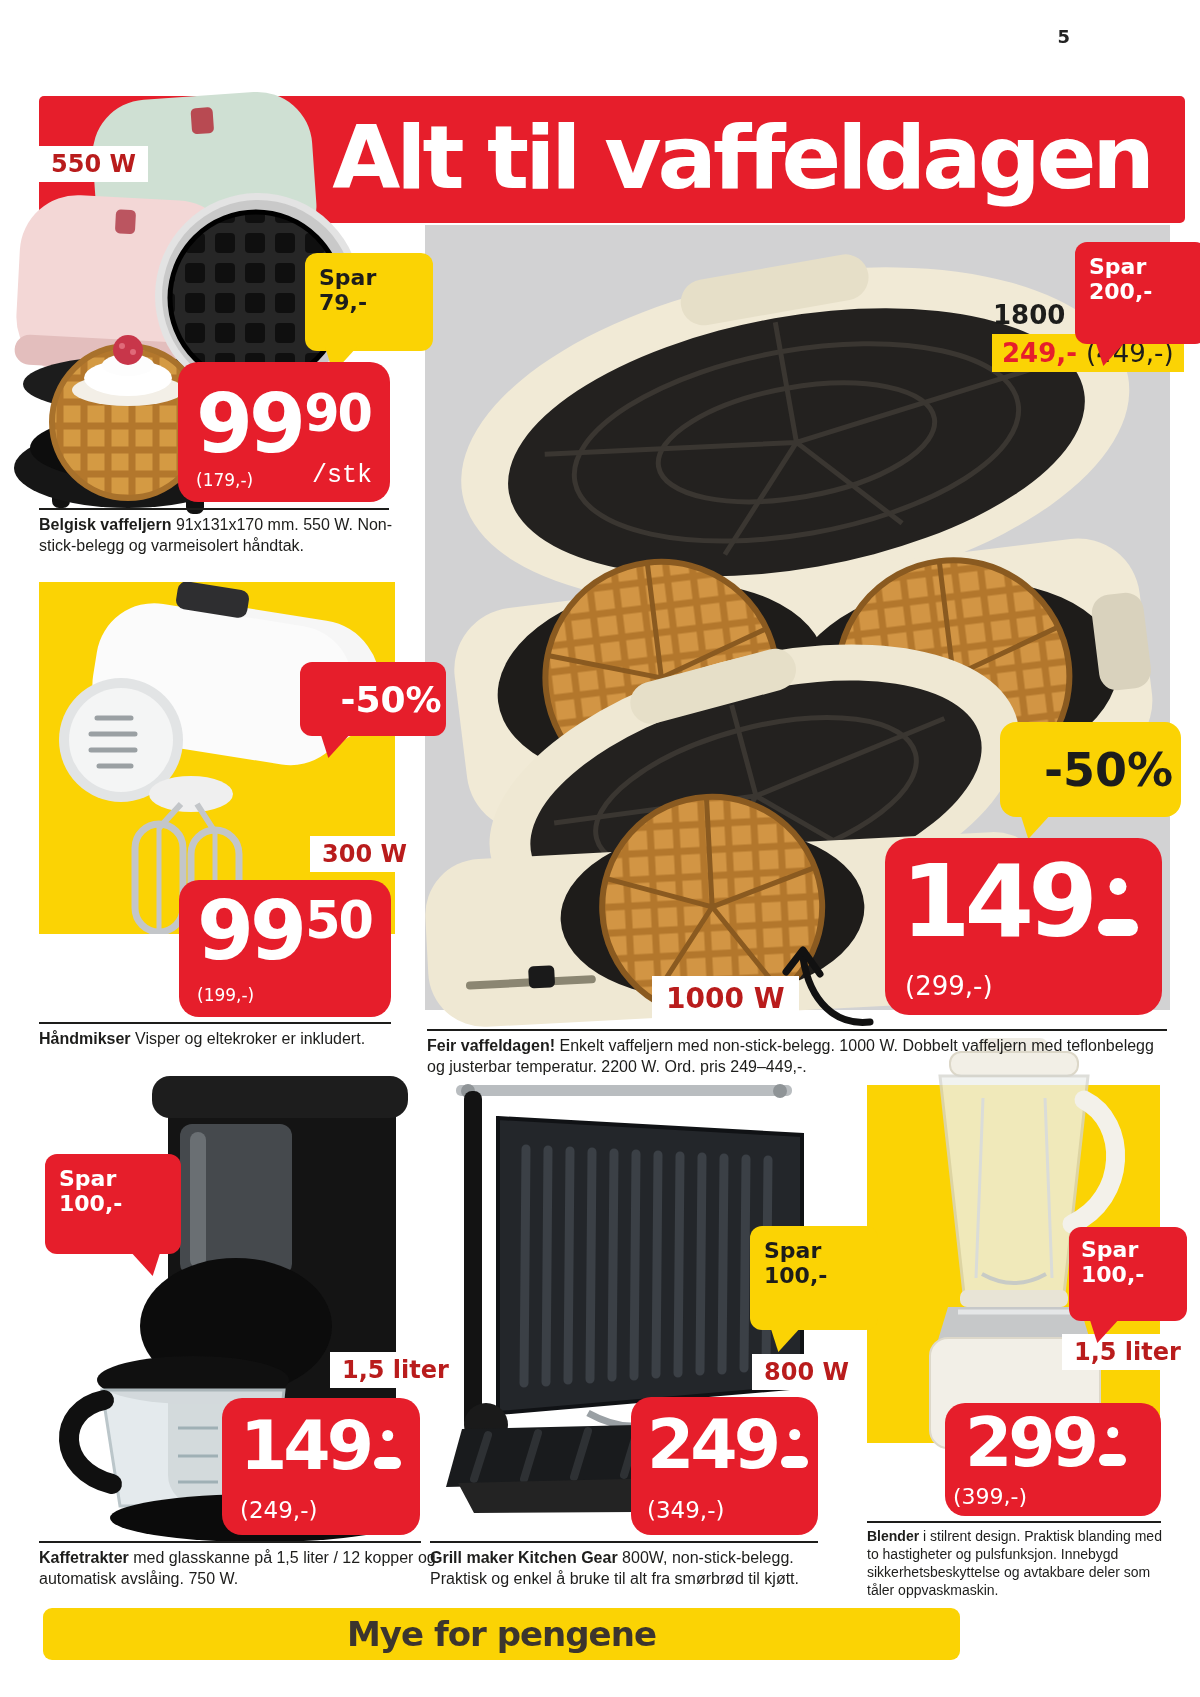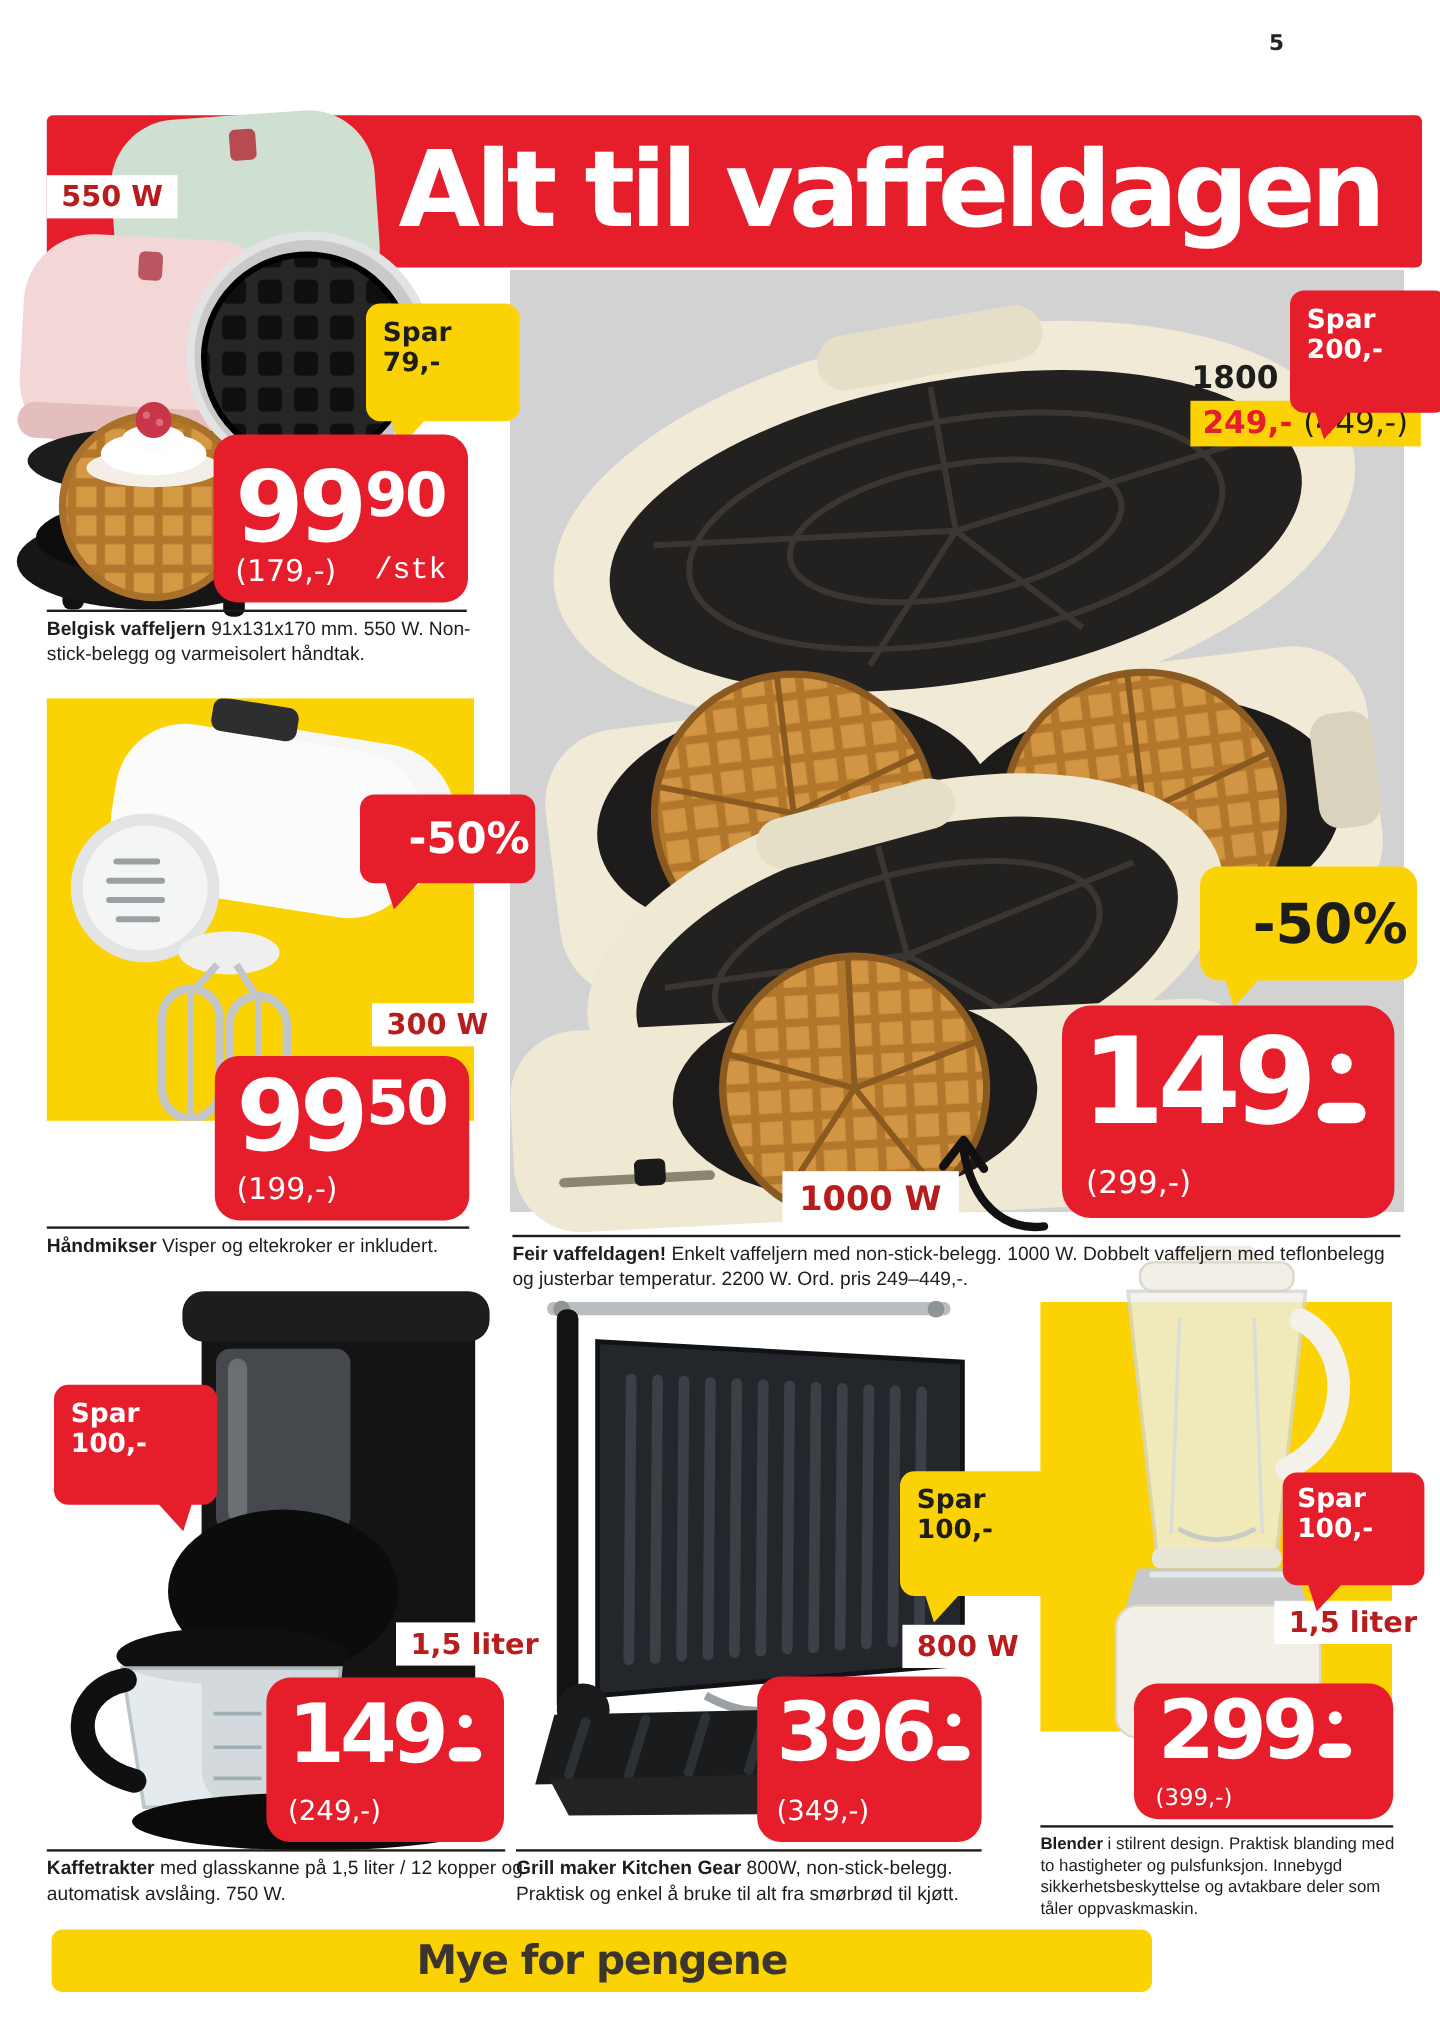--- a/index.html
+++ b/index.html
@@ -28,21 +28,21 @@
   .bubble.red{background:#e61e2b;color:#fff;}
   .bubble.yellow{background:#fbd304;color:#1d1d1b;}
   .bubble .bl{display:block;font-weight:bold;font-size:22px;line-height:25px;}
   .bubble.twoline{padding:12px 14px;}
   .bubble.center{display:flex;align-items:center;justify-content:center;font-weight:bold;padding-left:36px;}
 
   
   .pcard{position:absolute;background:#e61e2b;border-radius:20px;color:#fff;z-index:7;}
   .pnum{font-weight:bold;line-height:1;letter-spacing:-4px;white-space:nowrap;}
   .sup{font-size:0.62em;vertical-align:0.42em;letter-spacing:-2px;margin-left:2px;}
-  .pold{position:absolute;left:18px;bottom:12px;font-size:25px;font-weight:normal;letter-spacing:0;}
+  .pold{position:absolute;left:18px;bottom:12px;font-size:17px;font-weight:normal;letter-spacing:0;}
   .punit{position:absolute;right:18px;bottom:12px;font-size:25px;font-family:Liberation Mono, monospace;}
   .pmark{display:inline-block;position:relative;width:0.40em;height:0.58em;margin-left:0.06em;}
   .pmark::before{content:"";position:absolute;top:0;left:50%;transform:translateX(-50%);
                  width:0.17em;height:0.17em;border-radius:50%;background:#fff;}
   .pmark::after{content:"";position:absolute;bottom:0;left:0;width:100%;height:0.17em;
                 border-radius:0.09em;background:#fff;}
 
   
   #promo-box{position:absolute;left:992px;top:334px;background:#fbd304;padding:4px 10px;
              font-size:26px;font-weight:bold;white-space:nowrap;z-index:6;}
@@ -350,21 +350,21 @@
 
   <div class="bubble yellow twoline tail-l" style="left:750px;top:1226px;width:100px;height:80px;">
     <span class="bl">Spar</span>
     <span class="bl">100,-</span>
   </div>
 
   <div class="wlabel" style="left:752px;top:1354px;">800 W</div>
 
   <div class="pcard" style="left:631px;top:1397px;width:187px;height:138px;">
     <div class="pnum" style="padding:14px 0 0 16px;font-size:68px;">
-      <span>396</span><span class="pmark"></span>
+      <span>249</span><span class="pmark"></span>
     </div>
     <div class="pold" style="font-size:23px;left:16px;">(349,-)</div>
   </div>
 
   <div class="divider" style="left:430px;top:1541px;width:388px;"></div>
   <p class="desc" style="left:430px;top:1547px;width:392px;margin:0;">
     <b>Grill maker Kitchen Gear</b>
     <span>800W, non-stick-belegg. Praktisk og enkel å bruke til alt fra smørbrød til kjøtt.</span>
   </p>
 
@@ -372,21 +372,21 @@
     <span class="bl">Spar</span>
     <span class="bl">100,-</span>
   </div>
 
   <div class="wlabel" style="left:1062px;top:1334px;">1,5 liter</div>
 
   <div class="pcard" style="left:945px;top:1403px;width:216px;height:113px;">
     <div class="pnum" style="padding:6px 0 0 20px;font-size:68px;">
       <span>299</span><span class="pmark"></span>
     </div>
-    <div class="pold" style="font-size:19px;bottom:7px;left:18px;">(399,-)</div>
+    <div class="pold" style="font-size:22px;bottom:7px;left:8px;">(399,-)</div>
   </div>
 
   <div class="divider" style="left:867px;top:1521px;width:294px;"></div>
   <p class="desc" style="left:867px;top:1527px;width:298px;margin:0;font-size:14px;line-height:18px;">
     <b>Blender</b>
     <span>i stilrent design. Praktisk blanding med to hastigheter og pulsfunksjon. Innebygd sikkerhetsbeskyttelse og avtakbare deler som tåler oppvaskmaskin.</span>
   </p>
 
   <div id="footer-banner">
     <span>Mye for pengene</span>

